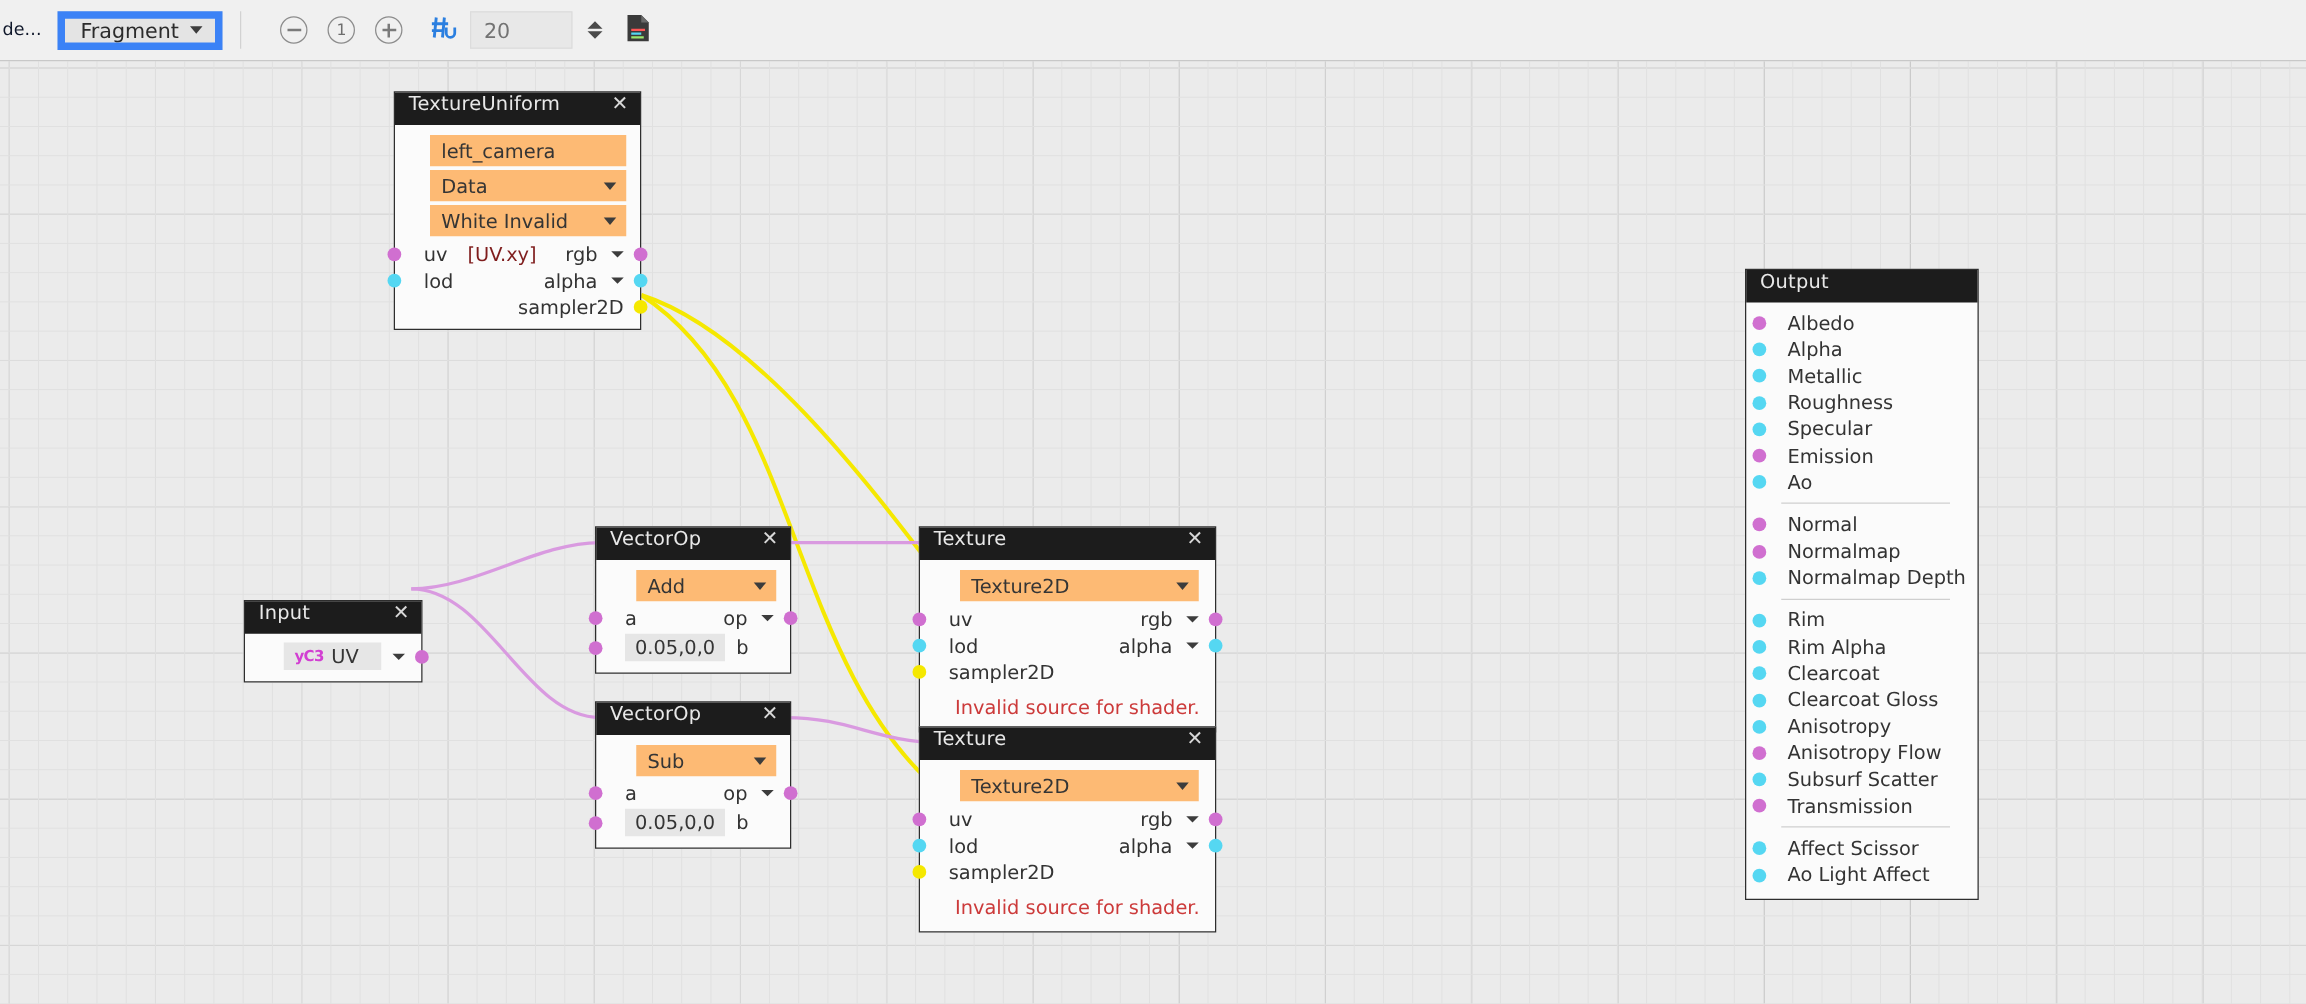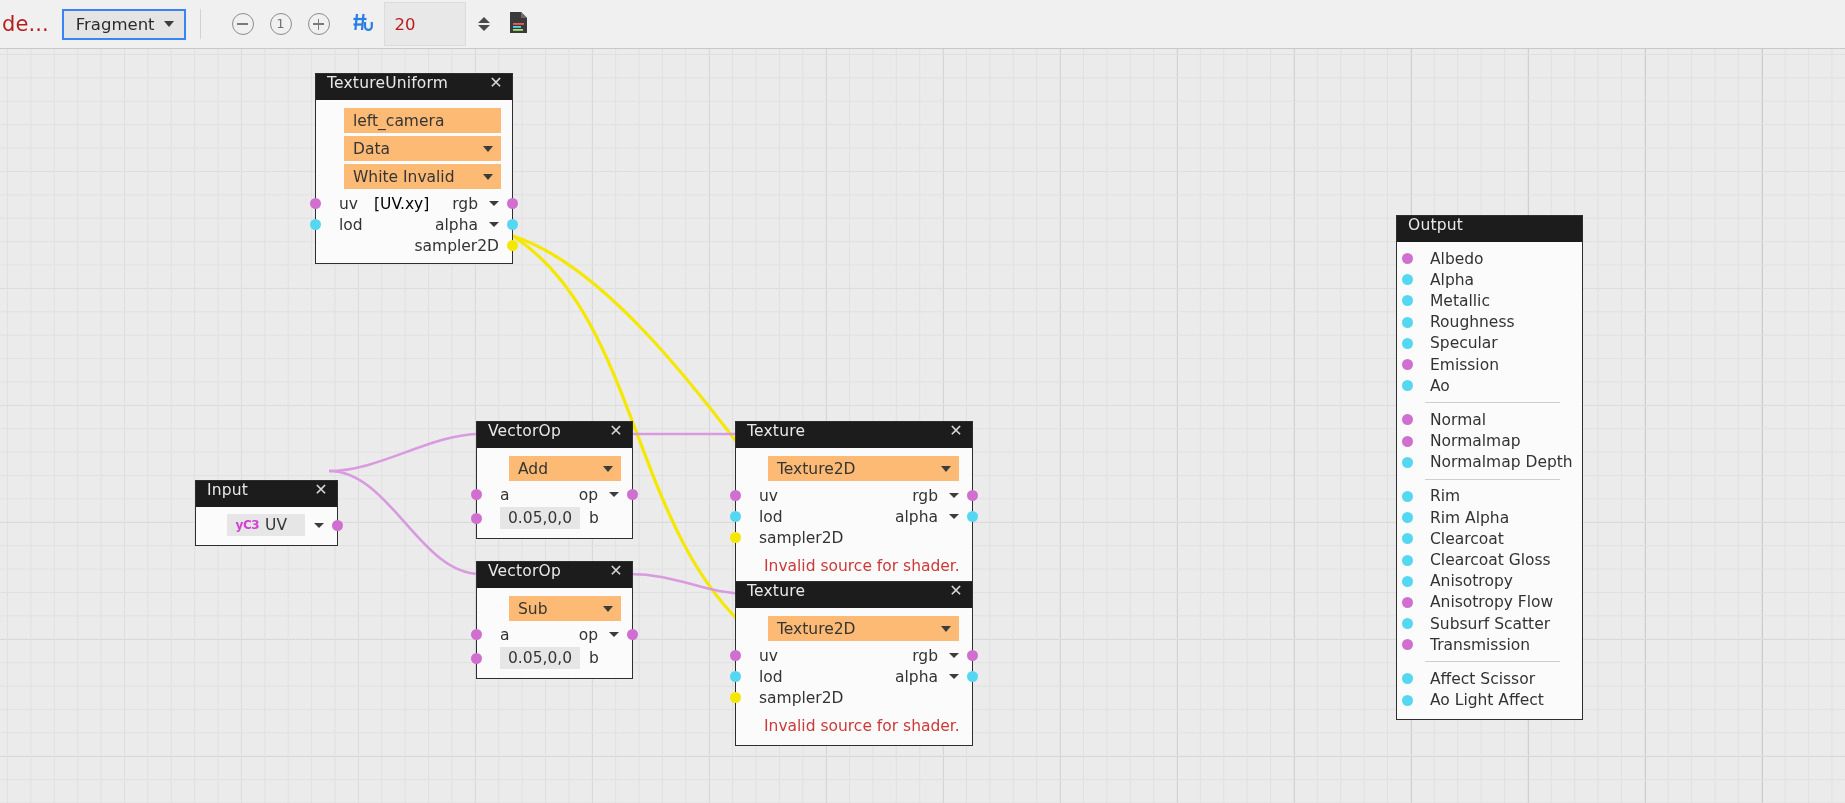--- a/index.html
+++ b/index.html
@@ -15,45 +15,45 @@
   #toolbar {
     position: absolute; left: 0; top: 0;
     width: 1845px; height: 49px;
     background: #f0f0f0;
     border-bottom: 1px solid #c8c8c8;
     display: flex; align-items: center;
     z-index: 50;
   }
   .tb-sep { width: 1px; height: 30px; background: #d2d2d2; margin: 0 7px; }
   .tb-mode-trunc {
-    font-size: 21px; color: #b91c1c; padding-left: 2px;
+    font-size: 14px; color: #0f172a; padding-left: 2px;
     white-space: nowrap; letter-spacing: .1px;
   }
   .tb-combo {
     display: flex; align-items: center; gap: 9px;
-    background: #e4e4e4; border: 2px solid #3b82f6;
+    background: #e4e4e4; border: 6px solid #3b82f6;
     height: 31px; padding: 0 10px 0 12px; margin-left: 13px;
     color: #2b2b2b; font-size: 16.5px; white-space: nowrap;
   }
   .chev { width: 0; height: 0; border-left: 5.5px solid transparent;
           border-right: 5.5px solid transparent; border-top: 6.5px solid #3c3c3c; }
   .tb-icons { display: flex; align-items: center; gap: 16px; margin-left: 24px; }
   .circ-btn {
     width: 22px; height: 22px; border-radius: 50%;
     border: 1.6px solid #8c8c8c; position: relative;
     display: flex; align-items: center; justify-content: center;
     color: #6e6e6e; font-size: 13px; line-height: 1;
   }
   .circ-btn .bar-h { position: absolute; width: 11px; height: 1.7px; background: #7a7a7a; }
   .circ-btn .bar-v { position: absolute; width: 1.7px; height: 11px; background: #7a7a7a; }
   .snap-icon { margin-left: 6px; }
   .tb-zoomval {
-    background: #e8e8e8; border: 1px solid #dcdcdc; height: 44px;
+    background: #e8e8e8; border: 1px solid #dcdcdc; height: 30px;
     min-width: 82px; display: flex; align-items: center;
-    padding: 0 10px; font-size: 16.5px; color: #b91c1c; margin-left: 10px;
+    padding: 0 10px; font-size: 16.5px; color: #737373; margin-left: 10px;
   }
   .spinner { display: flex; flex-direction: column; align-items: center; gap: 2px; margin-left: 12px; }
   .spin-up { width: 0; height: 0; border-left: 6px solid transparent;
              border-right: 6px solid transparent; border-bottom: 6px solid #4a4a4a; }
   .spin-dn { width: 0; height: 0; border-left: 6px solid transparent;
              border-right: 6px solid transparent; border-top: 6px solid #4a4a4a; }
 
   
   #canvas {
     position: absolute; left: 0; top: 49px;
@@ -109,21 +109,21 @@
   }
   .dot {
     position: absolute; width: 11px; height: 11px; border-radius: 50%;
   }
   .dot.left  { left: -6px; }
   .dot.right { right: -6px; }
   .pin-mag { background: #d06fd0; }
   .pin-cyn { background: #55d7f2; }
   .pin-yel { background: #f5e800; }
   .lbl-in  { margin-left: 12px; }
-  .lbl-ghost { color: #000000; margin-left: 16px; }
+  .lbl-ghost { color: #7f1d1d; margin-left: 16px; }
   .spacer  { flex: 1; }
   .lbl-out { margin-right: 2px; }
   .minichev {
     width: 0; height: 0; border-left: 5px solid transparent;
     border-right: 5px solid transparent; border-top: 5.5px solid #3c3c3c;
     margin-left: 9px; margin-right: 2px;
   }
   .err-msg { color: #cc3a3a; font-size: 15.5px; padding: 9px 0 3px 28px; white-space: nowrap; }
 
   

